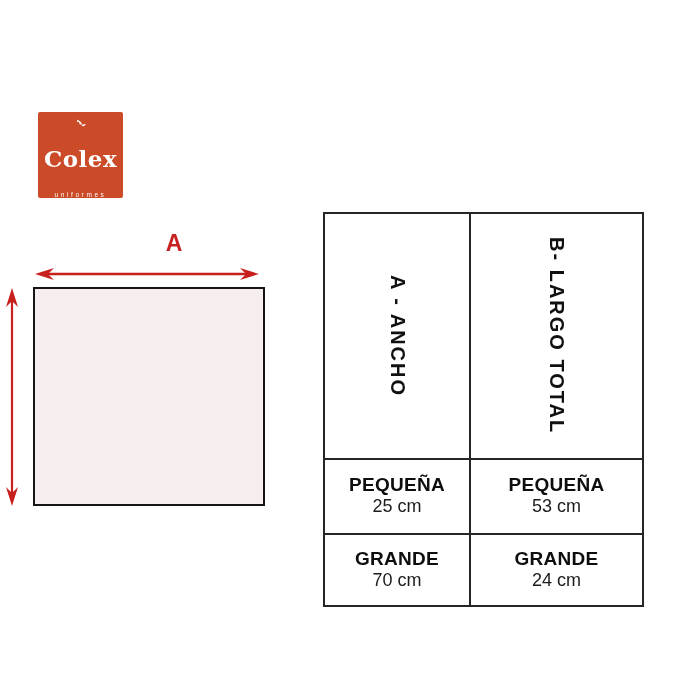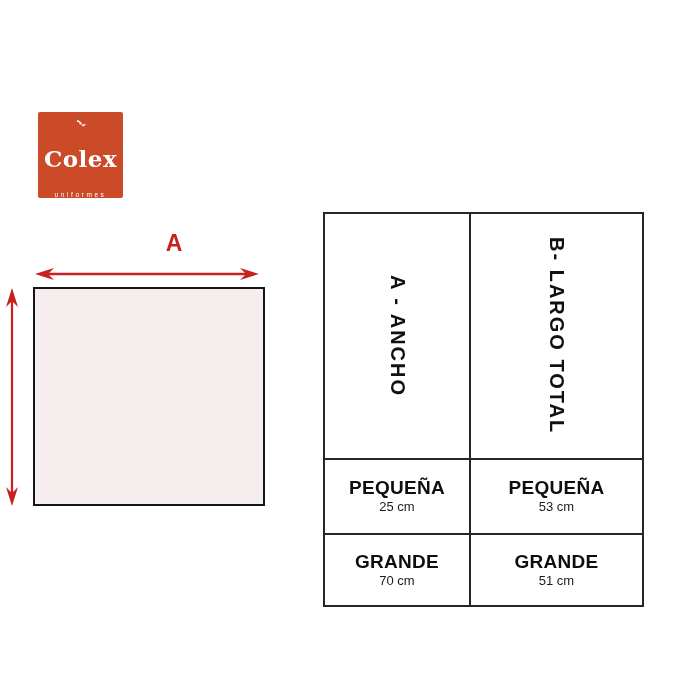--- a/index.html
+++ b/index.html
@@ -96,21 +96,21 @@
     justify-content: space-between;
     padding: 7px 0 9px 0;
   }
   .size-label {
     font-weight: bold;
     font-size: 19px;
     letter-spacing: 0.3px;
     color: #0e0e0e;
   }
   .size-value {
-    font-size: 13px;
+    font-size: 18px;
     font-weight: 400;
     color: #1c1c1c;
   }
 </style>
 </head>
 <body>
 
 <div id="canvas">
 
   <div class="logo" style="background-color: rgb(203, 74, 39);">
@@ -155,17 +155,17 @@
       <span class="size-label">PEQUEÑA</span>
       <span class="size-value">53 cm</span>
     </div>
 
     <div class="cell col-a size-cell">
       <span class="size-label">GRANDE</span>
       <span class="size-value">70 cm</span>
     </div>
     <div class="cell size-cell">
       <span class="size-label">GRANDE</span>
-      <span class="size-value">51 cm</span>
+      <span class="size-value">24 cm</span>
     </div>
 
   </div>
 </div>
 
 </body></html>

